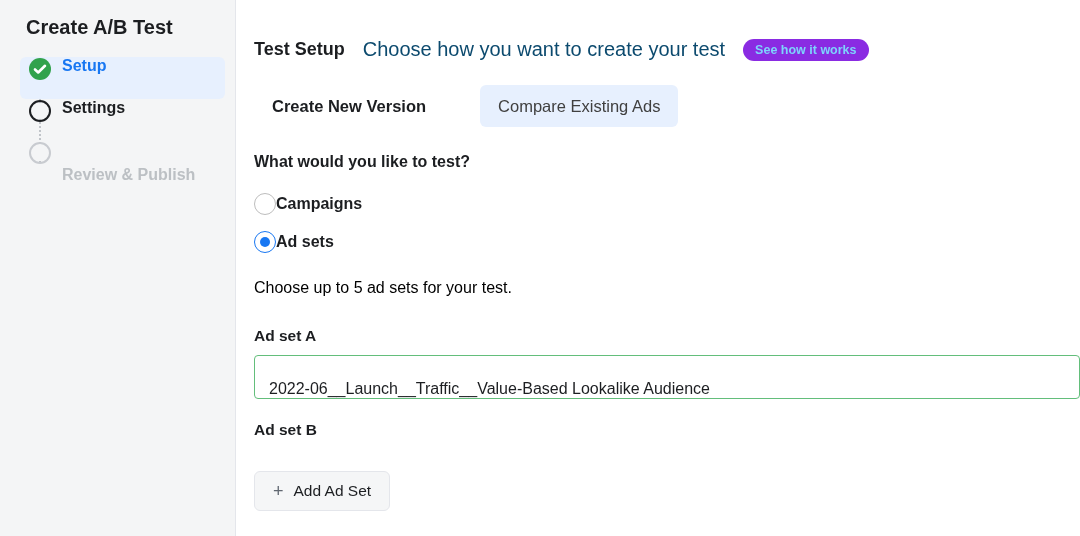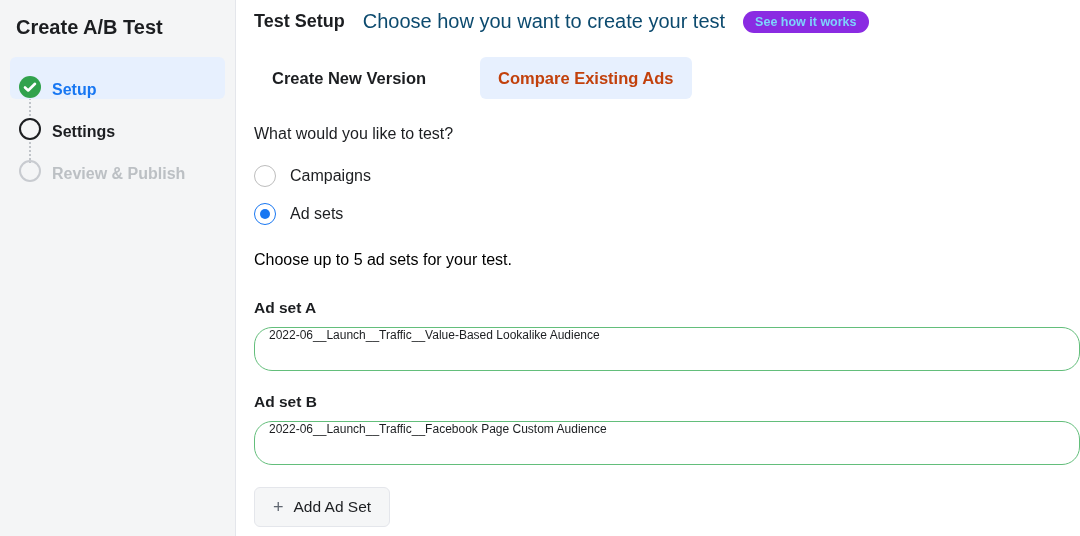--- a/index.html
+++ b/index.html
@@ -12,32 +12,32 @@
       overflow: hidden;
     }
     .app { display: flex; width: 100%; height: 100%; }
 
     
     .sidebar {
       width: 236px;
       height: 100%;
       background: #f4f5f6;
       border-right: 1px solid #e4e6eb;
-      padding: 12px 10px 0 10px;
+      padding: 12px 10px 0 20px;
     }
     .sidebar-title {
       font-size: 20px;
       font-weight: 700;
       color: #1c1e21;
       padding: 4px 6px 18px 6px;
     }
     .step-list { list-style: none; }
     .step-item {
       display: flex;
-      align-items: flex-end;
+      align-items: flex-start;
       height: 42px;
       padding-left: 8px;
       border-radius: 6px;
       position: relative;
     }
     .step-item.active { background: #e7f0fe; }
     .step-item.active .step-label { color: #1877f2; font-weight: 700; }
     .step-item .step-label { font-size: 16px; font-weight: 600; color: #1c1e21; padding-left: 10px; }
     .step-item.dim .step-label { color: #bcc0c4; margin-top: 25px; }
     .step-item.dim .step-icon .ring { stroke: #c8cbd0; }
@@ -52,21 +52,21 @@
       bottom: 20px;
       width: 0;
       border-left: 2px dotted #c0c4c9;
       z-index: 0;
     }
     .step-item { position: relative; z-index: 1; }
     .check-bg { fill: #31a24c; }
     .hole { fill: #f4f5f6; }
 
     
-    .main { flex: 1; padding: 10px 0 0 18px; }
+    .main { flex: 1; padding: 10px 0 0 18px; margin-top: 28px; }
     .header-row { display: flex; align-items: center; gap: 18px; }
     .section-title { font-size: 18px; font-weight: 700; }
     .header-sub { font-size: 20px; color: #0c4a6e; }
     .pill {
       background: #7b2ff2;
       background: #8a2be2;
       color: #7dd3fc;
       font-size: 12.5px;
       font-weight: 600;
       padding: 4px 12px;
@@ -81,50 +81,50 @@
       height: 42px;
       padding: 0 18px;
       display: flex;
       align-items: center;
       border-radius: 6px;
       font-size: 16.5px;
       font-weight: 600;
       color: #1c1e21;
       cursor: pointer;
     }
-    .subtab.active { background: #e7f0fe; color: #c2410c; font-weight: 700; }
-
-    .question { font-size: 16px; font-weight: 400; margin-top: 26px; }
+    .subtab.active { background: #e7f0fe; color: #404040; font-weight: 400; }
+
+    .question { font-size: 16px; font-weight: 700; margin-top: 26px; }
 
     .radios { margin-top: 14px; }
     .radio-row { display: flex; align-items: center; height: 38px; cursor: pointer; }
-    .radio-row .rlabel { font-size: 16px; padding-left: 14px; color: #1c1e21; }
+    .radio-row .rlabel { font-size: 16px; color: #1c1e21; font-weight: bold; }
     .radio-outer {
       width: 22px; height: 22px; border-radius: 50%;
       border: 1.5px solid #bdbdbd;
       display: flex; align-items: center; justify-content: center;
       background: #fff;
     }
     .radio-row.selected .radio-outer { border-color: #1877f2; }
     .radio-inner { width: 10px; height: 10px; border-radius: 50%; background: #1877f2; display: none; }
     .radio-row.selected .radio-inner { display: block; }
 
     .helper { font-size: 16px; color: #000000; margin-top: 18px; }
 
     .adset-block { margin-top: 30px; }
     .adset-label { font-size: 15.5px; font-weight: 700; margin-bottom: 10px; }
     .select-box {
       width: 100%;
       height: 44px;
       border: 1.5px solid #63be7b;
-      border-radius: 18px;
+      border-radius: 4px;
       display: flex;
-      align-items: flex-start;
+      align-items: flex-end;
       padding: 0 14px;
-      font-size: 12px;
+      font-size: 16px;
       color: #1c1e21;
       background: #fff;
       cursor: pointer;
     }
     .adset-block + .adset-block { margin-top: 22px; }
 
     .add-btn {
       margin-top: 22px;
       height: 40px;
       padding: 0 18px;
@@ -219,23 +219,20 @@
 
     <div class="adset-block">
       <div class="adset-label">Ad set A</div>
       <div class="select-box">
         <span>2022-06__Launch__Traffic__Value-Based Lookalike Audience</span>
       </div>
     </div>
 
     <div class="adset-block">
       <div class="adset-label">Ad set B</div>
-      <div class="select-box">
-        <span>2022-06__Launch__Traffic__Facebook Page Custom Audience</span>
-      </div>
     </div>
 
     <button class="add-btn">
       <span class="plus">+</span>
       <span>Add Ad Set</span>
     </button>
   </main>
 </div>
 
 </body></html>

